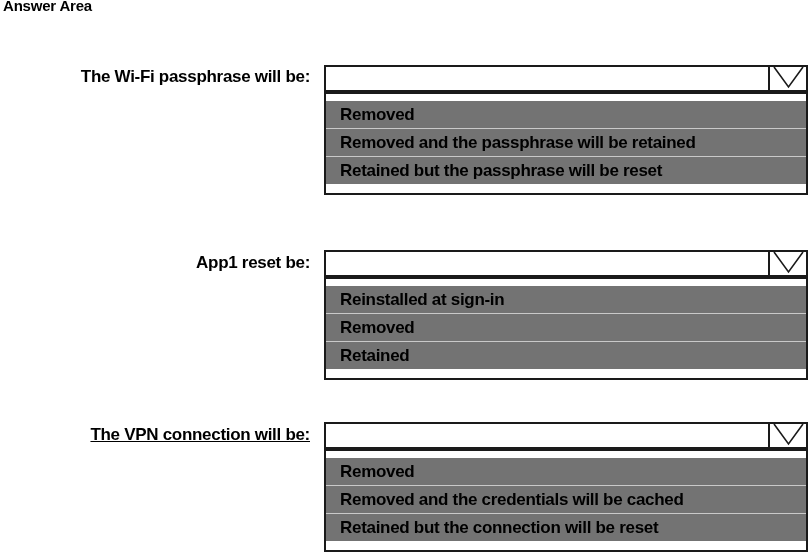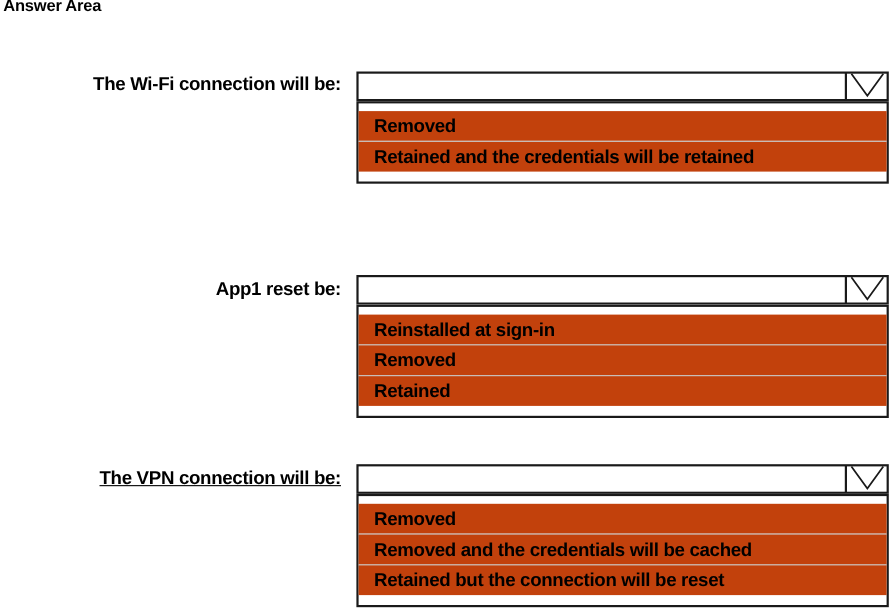--- a/index.html
+++ b/index.html
@@ -110,50 +110,51 @@
   .option-item {
     position: relative;
     height: 27px;
     line-height: 27px;
     padding-left: 14px;
     font-size: 17px;
     font-weight: bold;
     letter-spacing: -0.3px;
     white-space: nowrap;
     color: #000000;
-    background: #c2410c;
+    background: #737373;
   }
 
   .option-item + .option-item {
     border-top: 1px solid #c9c9c9;
   }
 
   
 </style>
 </head>
 <body>
 
 <div id="page">
 
   <div class="answer-area-title">Answer Area</div>
 
   <div id="groups-root">
       <div class="question-group">
-        <div class="q-label" style="top: 66px;">The Wi-Fi connection will be:</div>
+        <div class="q-label" style="top: 66px;">The Wi-Fi passphrase will be:</div>
         <div class="combo" style="top: 65px;">
           <div class="combo-value"></div>
           <div class="combo-arrow-cell">
             <svg width="31" height="23" viewBox="0 0 31 23">
               <polyline points="1,1 15.5,21 30,1" fill="none" stroke="#1a1a1a" stroke-width="1.6"></polyline>
             </svg>
           </div>
         </div>
         <div class="option-list" style="top: 92px;">
           <div class="option-item">Removed</div>
-          <div class="option-item">Retained and the credentials will be retained</div>
+          <div class="option-item">Removed and the passphrase will be retained</div>
+          <div class="option-item">Retained but the passphrase will be reset</div>
         </div>
       </div>
       <div class="question-group">
         <div class="q-label" style="top: 252px;">App1 reset be:</div>
         <div class="combo" style="top: 250px;">
           <div class="combo-value"></div>
           <div class="combo-arrow-cell">
             <svg width="31" height="23" viewBox="0 0 31 23">
               <polyline points="1,1 15.5,21 30,1" fill="none" stroke="#1a1a1a" stroke-width="1.6"></polyline>
             </svg>

